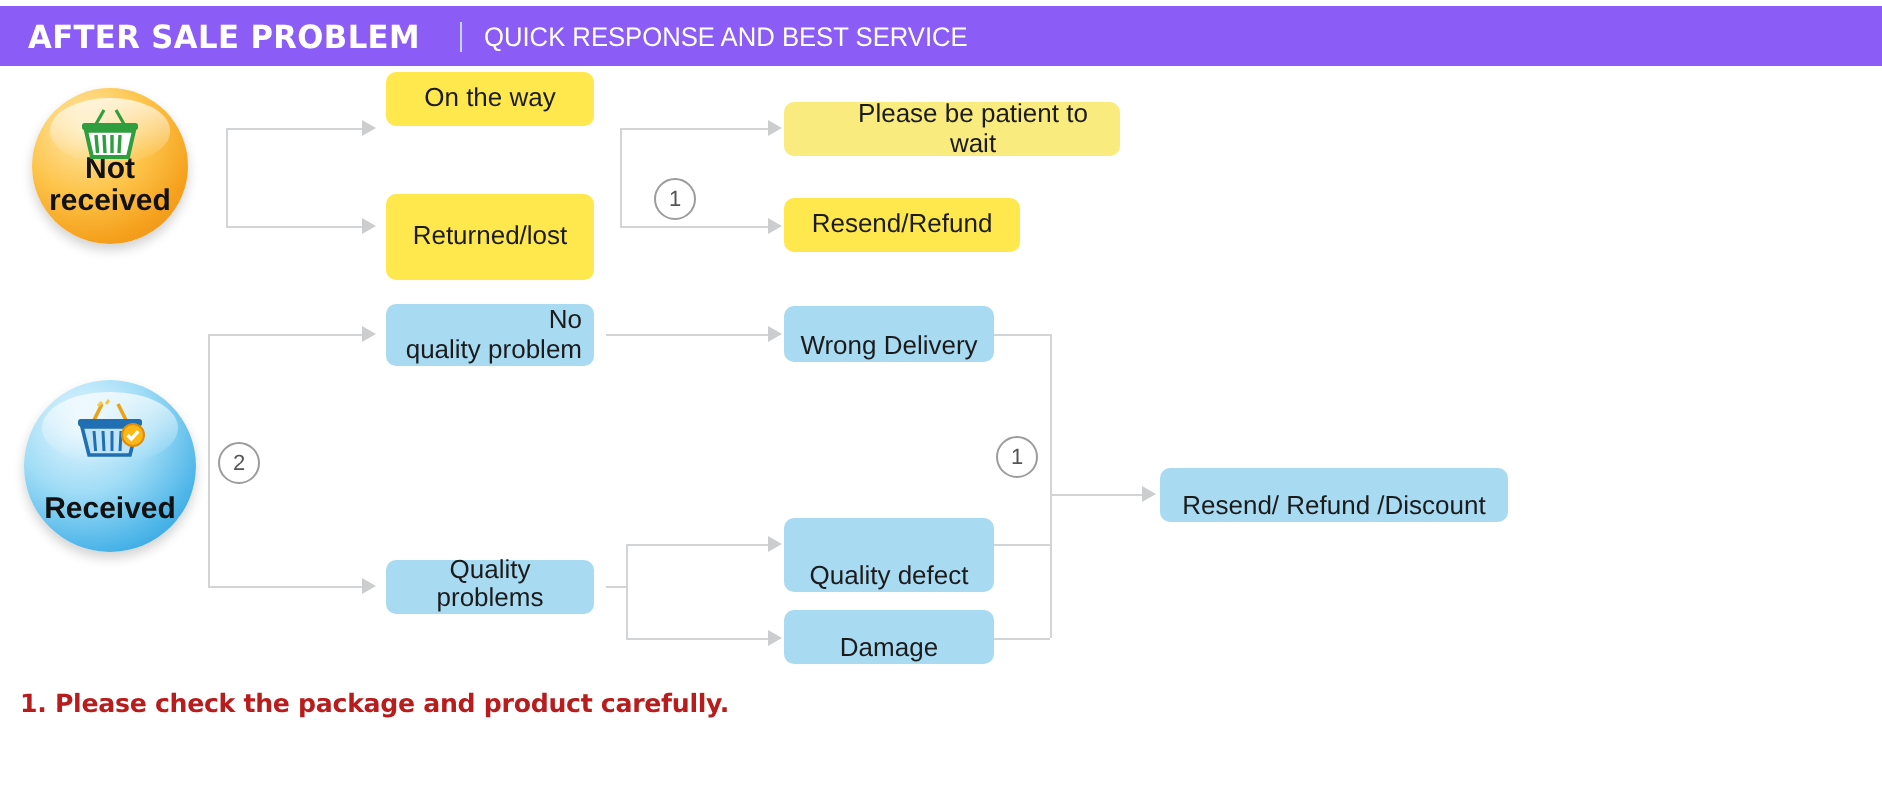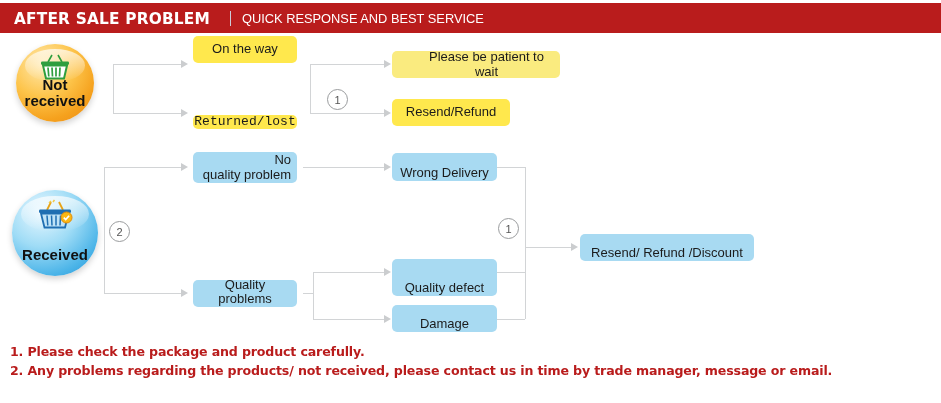--- a/index.html
+++ b/index.html
@@ -5,21 +5,21 @@
   html,body{margin:0;padding:0;background:#ffffff;}
   body{
     width:941px;height:403px;position:relative;overflow:hidden;
     font-family:"Liberation Sans","DejaVu Sans",sans-serif;
     color:#1a1a1a;
   }
 
   
   #header-bar{
     position:absolute;left:0;top:3px;width:941px;height:30px;
-    background:#b91c1c;
+    background:#8b5cf6;
     display:flex;align-items:center;
   }
   #header-title{
     font-size:16px;font-weight:bold;color:#ffffff;
     letter-spacing:.2px;margin-left:14px;
     font-family:"DejaVu Sans","Liberation Sans",sans-serif;
     transform:scaleX(.96);transform-origin:left center;
     white-space:nowrap;
   }
   #header-divider{
@@ -135,21 +135,21 @@
   <span class="badge-label">Received</span>
 </div>
 
 <div class="ln v" style="left:113px;top:64px;height:49px;"></div>
 <div class="ln h" style="left:113px;top:64px;width:68px;"></div>
 <div class="arrowhead" style="left:181px;top:60px;"></div>
 <div class="ln h" style="left:113px;top:113px;width:68px;"></div>
 <div class="arrowhead" style="left:181px;top:109px;"></div>
 
 <div class="fbox yellow" style="left:193px;top:36px;width:104px;height:27px;">On the way</div>
-<div class="fbox yellow" style="left:193px;top:115px;width:104px;height:14px;font-family:Liberation Mono, monospace;">Returned/lost</div>
+<div class="fbox yellow" style="left:193px;top:97px;width:104px;height:43px;">Returned/lost</div>
 
 <div class="ln h" style="left:310px;top:64px;width:74px;"></div>
 <div class="ln v" style="left:310px;top:64px;height:49px;"></div>
 <div class="ln h" style="left:310px;top:113px;width:74px;"></div>
 <div class="arrowhead" style="left:384px;top:60px;"></div>
 <div class="arrowhead" style="left:384px;top:109px;"></div>
 <div class="circ" style="left:327px;top:89px;">1</div>
 
 <div class="fbox yellow soft" style="left:392px;top:51px;width:168px;height:27px;">Please be patient to wait</div>
 <div class="fbox yellow" style="left:392px;top:99px;width:118px;height:27px;">Resend/Refund</div>
@@ -186,14 +186,13 @@
 <div class="ln h" style="left:497px;top:319px;width:28px;"></div>
 <div class="ln v" style="left:525px;top:167px;height:152px;"></div>
 <div class="ln h" style="left:525px;top:247px;width:46px;"></div>
 <div class="arrowhead" style="left:571px;top:243px;"></div>
 <div class="circ" style="left:498px;top:218px;">1</div>
 
 <div class="fbox blue" style="left:580px;top:234px;width:174px;height:27px;">Resend/ Refund /Discount</div>
 
 <div id="notes">
   <div class="note-line">1. Please check the package and product carefully.</div>
-  <div class="note-line">2. Any problems regarding the products/ not received, please contact us in time by trade manager, message or email.</div>
 </div>
 
 </body></html>

